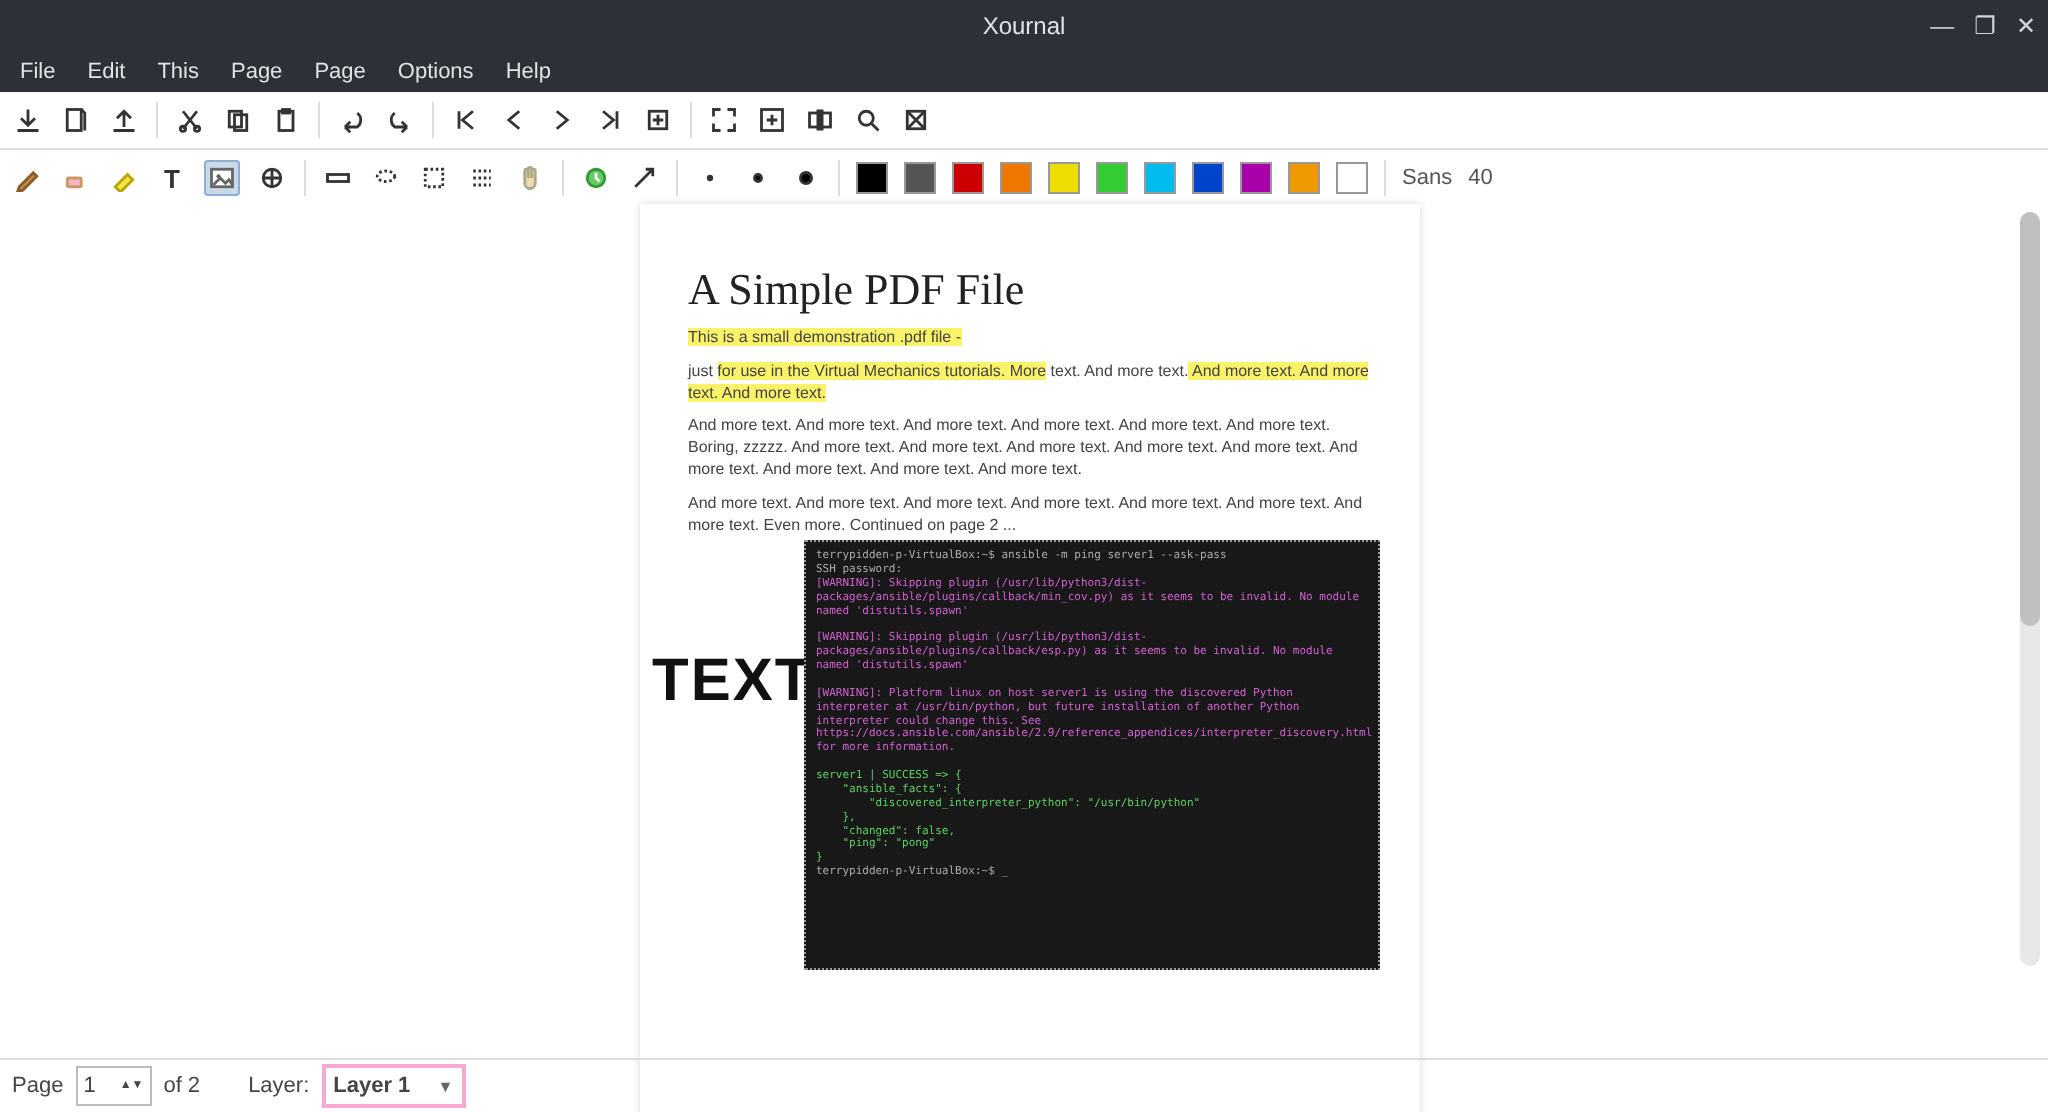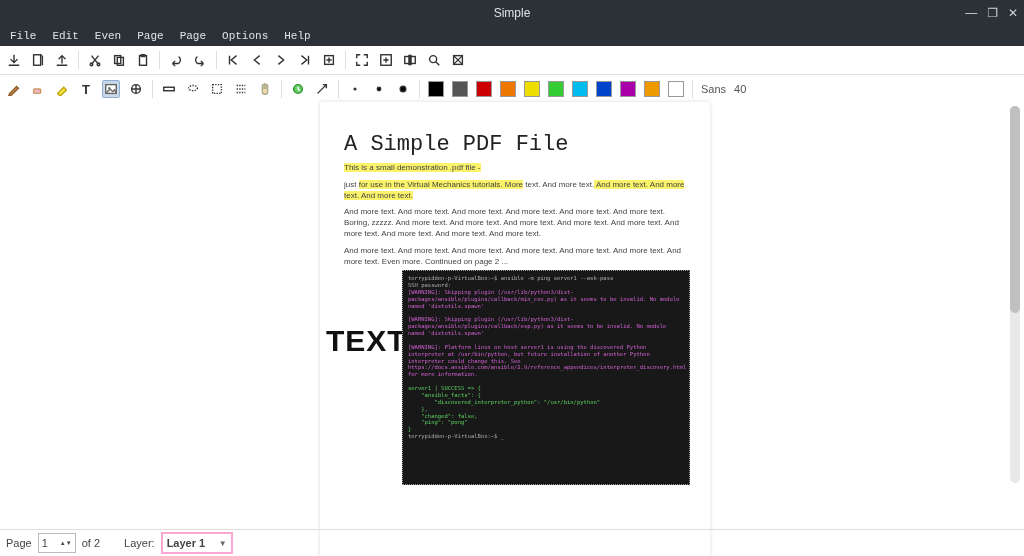--- a/index.html
+++ b/index.html
@@ -1,63 +1,63 @@
 <!DOCTYPE html>
 <html><head>
 <meta charset="utf-8">
 <style>
   html,body{margin:0;padding:0;height:100%;width:100%;font-family:sans-serif;font-size:12px;color:#222;background:#fff;overflow:hidden;}
   .titlebar{background:#2b3136;color:#dfe3e6;height:26px;display:flex;align-items:center;position:relative;}
   .titlebar .title{position:absolute;left:50%;transform:translateX(-50%);font-size:12px;}
   .winbtns{position:absolute;right:6px;top:0;height:26px;display:flex;align-items:center;gap:10px;color:#cfd3d6;font-size:12px;}
   .winbtn{cursor:pointer;}
   .menubar{background:#2b3136;color:#dfe3e6;height:20px;display:flex;align-items:center;padding:0 4px;gap:4px;font-size:11px;}
-  .menubar .mi{padding:0 6px;cursor:pointer;font-family:Liberation Mono, monospace;}
+  .menubar .mi{padding:0 6px;cursor:pointer;}
   .toolbar{height:28px;border-bottom:1px solid #ddd;display:flex;align-items:center;gap:8px;padding:0 6px;}
   .toolbar2{height:28px;border-bottom:1px solid #ccc;display:flex;align-items:center;gap:8px;padding:0 6px;}
   .tb{width:16px;height:16px;display:flex;align-items:center;justify-content:center;color:#333;}
   .tb svg{width:14px;height:14px;stroke:#333;stroke-width:1.6;fill:none;}
   .tb.sel{background:#c9d9ea;border:1px solid #8faed3;border-radius:2px;}
   .sep{width:1px;height:18px;background:#ddd;}
   .color{width:14px;height:14px;border:1px solid #999;}
   .fontlabel{font-size:11px;color:#555;}
   .canvas-wrap{position:absolute;top:102px;bottom:26px;left:0;right:0;background:#fff;}
   .scrollbar{position:absolute;right:4px;top:4px;width:10px;height:88%;background:#e8e8e8;border-radius:5px;}
   .scrollthumb{position:absolute;left:0;top:0;width:10px;height:55%;background:#c0c0c0;border-radius:5px;}
   .page{position:absolute;left:320px;top:0;width:390px;height:500px;background:#fff;box-shadow:0 0 4px rgba(0,0,0,0.15);}
   .page-inner{padding:20px 24px 0 24px;}
-  h1.pdf{font-family:Liberation Mono, monospace;font-size:22px;font-weight:400;margin:10px 0 0;}
+  h1.pdf{font-family:Liberation Serif, serif;font-size:22px;font-weight:400;margin:10px 0 0;}
   .para{font-size:8px;line-height:1.35;color:#444;margin:6px 0;}
   .hl{background:#faf36a;text-align:center;}
   .bigtext{position:absolute;left:6px;top:222px;font-size:30px;font-weight:600;color:#111;letter-spacing:1px;}
   .term{position:absolute;left:82px;top:168px;width:288px;height:215px;background:#181818;border:1px dotted #999;font-family:monospace;font-size:5.5px;line-height:1.25;padding:4px 5px;box-sizing:border-box;color:#bbb;overflow:hidden;white-space:pre-wrap;}
   .term .w{color:#d060d0;}
   .term .g{color:#5cd060;}
   .term .c{color:#aaa;}
   .statusbar{position:absolute;bottom:0;left:0;right:0;height:26px;border-top:1px solid #ddd;display:flex;align-items:center;gap:6px;padding:0 6px;font-size:11px;color:#444;}
   .spin{width:30px;height:18px;border:1px solid #bbb;display:flex;align-items:center;padding:0 3px;font-size:11px;}
   .combo{width:60px;height:18px;border:2px solid #f9a8d4;display:flex;align-items:center;justify-content:space-between;padding:0 4px;font-size:11px;font-weight:bold;}
   .chev{font-size:8px;color:#666;}
 </style>
 </head>
 <body>
 
 <div class="titlebar">
-  <span class="title">Simple</span>
+  <span class="title">Xournal</span>
   <div class="winbtns">
     <span class="winbtn">—</span>
     <span class="winbtn">❐</span>
     <span class="winbtn">✕</span>
   </div>
 </div>
 
 <div class="menubar">
   <span class="mi">File</span>
   <span class="mi">Edit</span>
-  <span class="mi">Even</span>
+  <span class="mi">This</span>
   <span class="mi">Page</span>
   <span class="mi">Page</span>
   <span class="mi">Options</span>
   <span class="mi">Help</span>
 </div>
 
 <div class="toolbar">
   <span class="tb">
       <svg viewBox="0 0 16 16">
         <path d="M8 2v9M4 7l4 4 4-4M2 14h12"></path>

